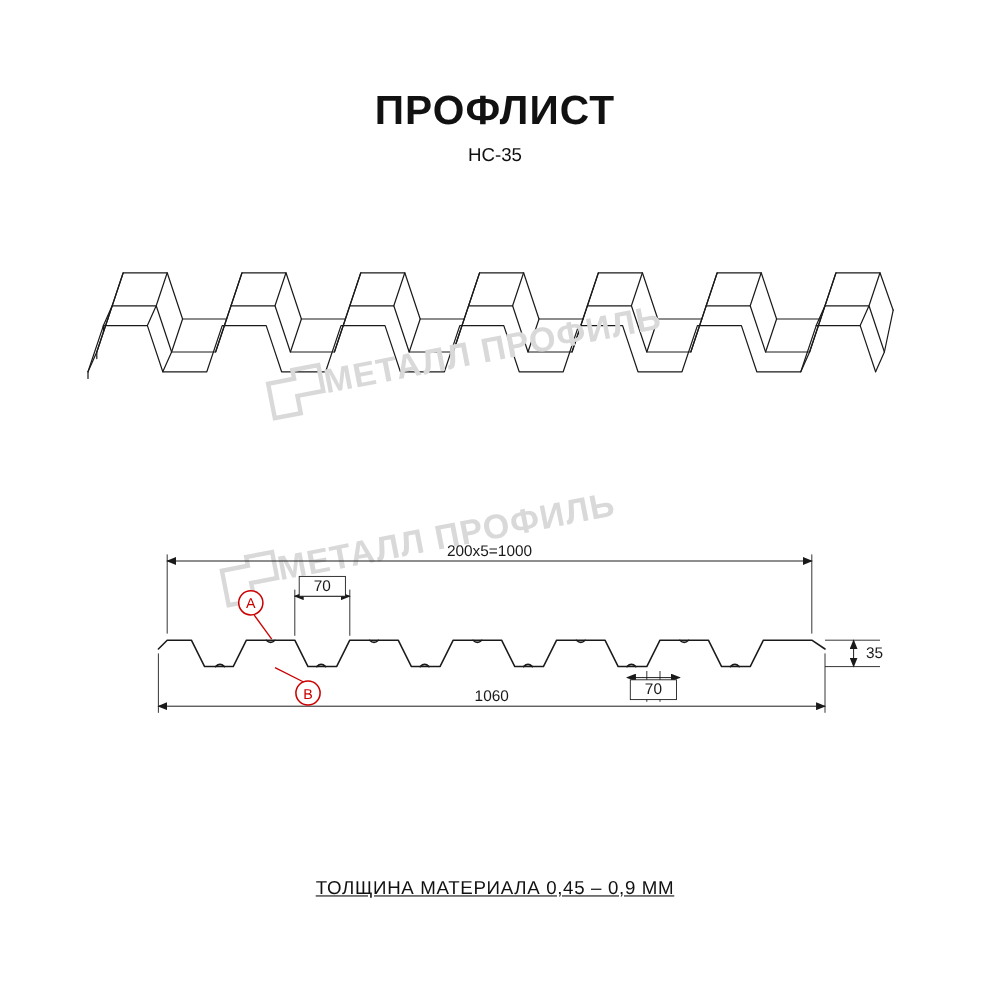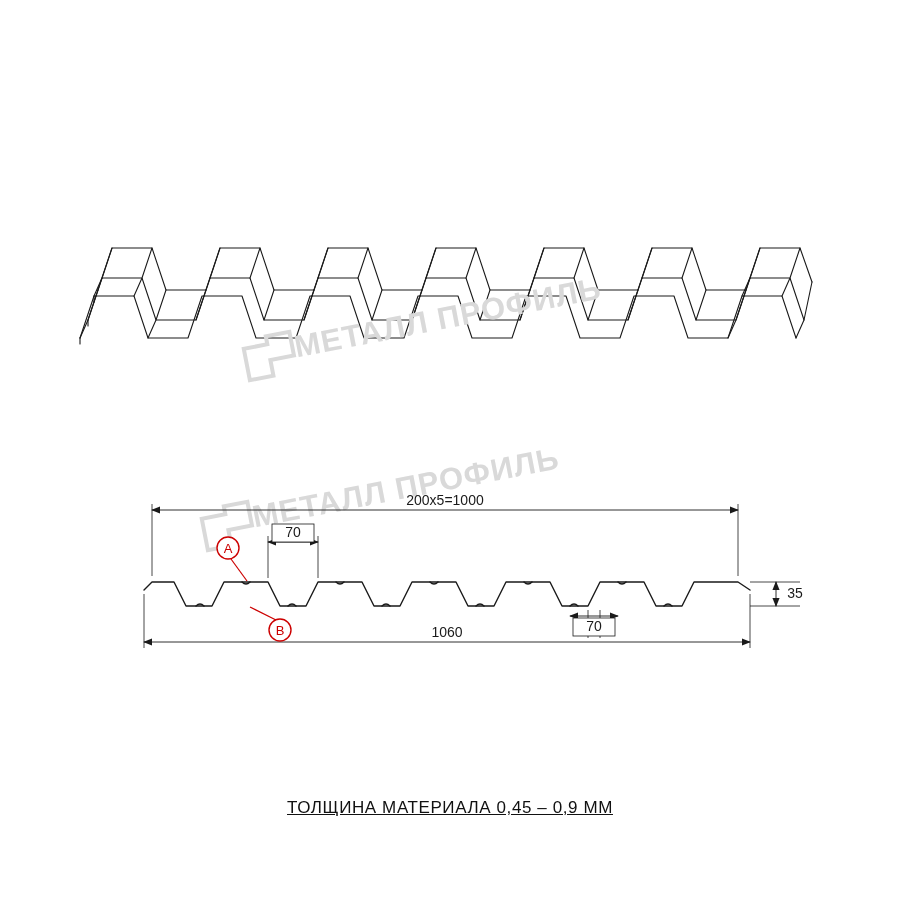--- a/index.html
+++ b/index.html
@@ -89,20 +89,22 @@
     position: absolute;
     pointer-events: none;
   }
   svg { display: block; overflow: visible; }
 </style>
 </head>
 <body>
 
 <div class="page">
 
+  <div class="title">ПРОФЛИСТ</div>
+  <div class="subtitle">НС-35</div>
 
   <div class="iso-wrap">
     <svg width="790" height="190" viewBox="0 0 790 190">
       <g fill="none" stroke="#1a1a1a" stroke-width="1.1" stroke-linejoin="round" stroke-linecap="round">
 
         <path d="M38,70 L52,28 L92,28 L106,70 L146,70 L160,28 L200,28 L214,70 L254,70 L268,28 L308,28
                  L322,70 L362,70 L376,28 L416,28 L430,70 L470,70 L484,28 L524,28 L538,70 L578,70
                  L592,28 L632,28 L646,70 L686,70 L700,28 L740,28 L752,62"></path>
 
         <path d="M28,100 L42,58 L82,58 L96,100 L136,100 L150,58 L190,58 L204,100 L244,100 L258,58 L298,58

